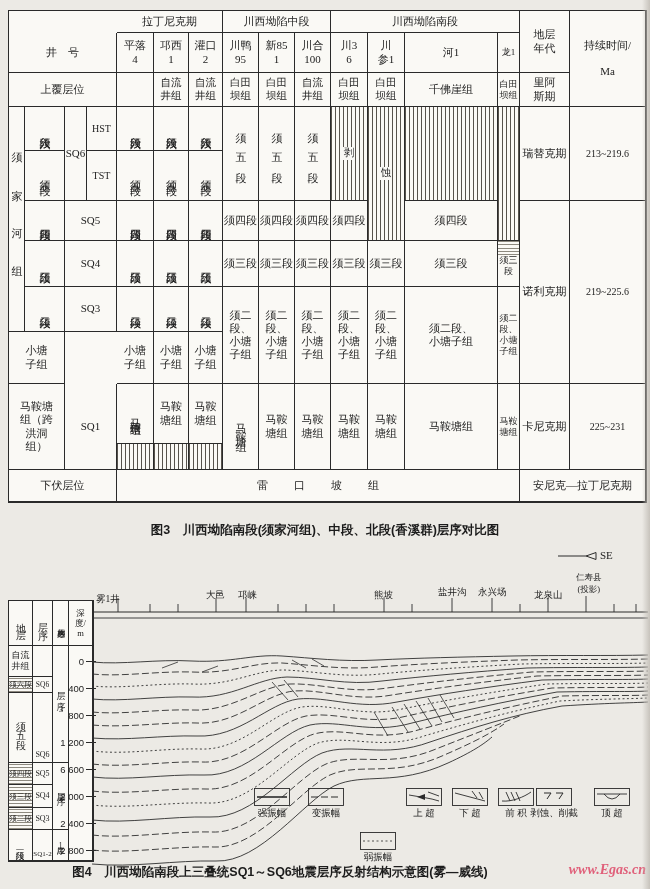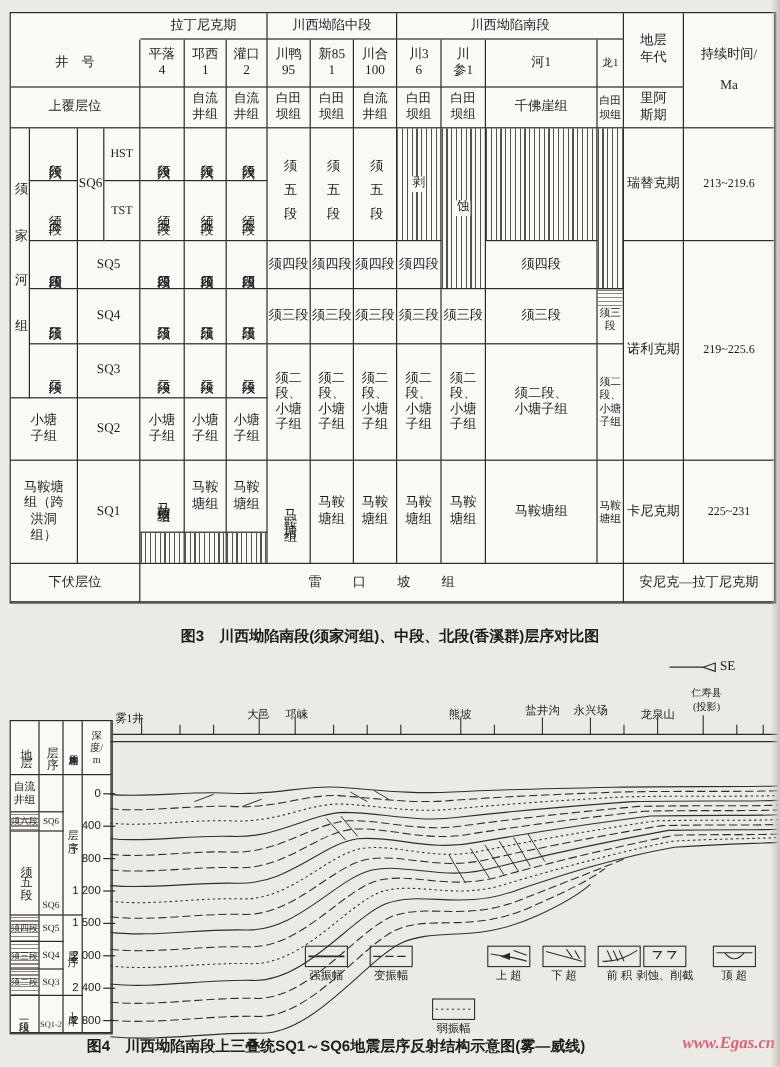--- a/index.html
+++ b/index.html
@@ -156,23 +156,20 @@
       </div>
     <div class="c" style="grid-area:8/2/9/3">
         <span class="vt">须二段</span>
       </div>
     <div class="c" style="grid-area:8/3/9/5">
         <span>SQ3</span>
       </div>
     <div class="c" style="grid-area:9/1/10/3">
         <span class="w26">小塘子组</span>
       </div>
-    <div class="c" style="grid-area:9/3/10/5">
-        <span>SQ2</span>
-      </div>
     <div class="c" style="grid-area:10/1/12/3">
         <span style="width:42px">马鞍塘组（跨洪洞组）</span>
       </div>
     <div class="c" style="grid-area:10/3/12/5">
         <span>SQ1</span>
       </div>
     <div class="c" style="grid-area:12/5/13/15">
         <span style="letter-spacing:26px;text-indent:26px">雷口坡组</span>
       </div>
     <div class="c" style="grid-area:12/1/13/5">
@@ -473,21 +470,21 @@
     <div class="c" style="grid-area:8/3/9/4">
         <span class="vt" style="font-size:7.5px">层序1</span>
       </div>
     <div class="c" style="grid-area:2/4/9/5"></div>
   </div>
 
   <div class="dep" style="left:58px;top:656px"><span>0</span></div>
   <div class="dep" style="left:58px;top:683px"><span>400</span></div>
   <div class="dep" style="left:58px;top:710px"><span>800</span></div>
   <div class="dep" style="left:58px;top:737px"><span>1 200</span></div>
-  <div class="dep" style="left:58px;top:764px"><span>1 500</span></div>
+  <div class="dep" style="left:58px;top:764px"><span>6 600</span></div>
   <div class="dep" style="left:58px;top:791px"><span>2 000</span></div>
   <div class="dep" style="left:58px;top:818px"><span>2 400</span></div>
   <div class="dep" style="left:58px;top:845px"><span>2 800</span></div>
   <div class="dash" style="left:86px;top:661px"></div>
   <div class="dash" style="left:86px;top:688px"></div>
   <div class="dash" style="left:86px;top:715px"></div>
   <div class="dash" style="left:86px;top:742px"></div>
   <div class="dash" style="left:86px;top:769px"></div>
   <div class="dash" style="left:86px;top:796px"></div>
   <div class="dash" style="left:86px;top:823px"></div>

